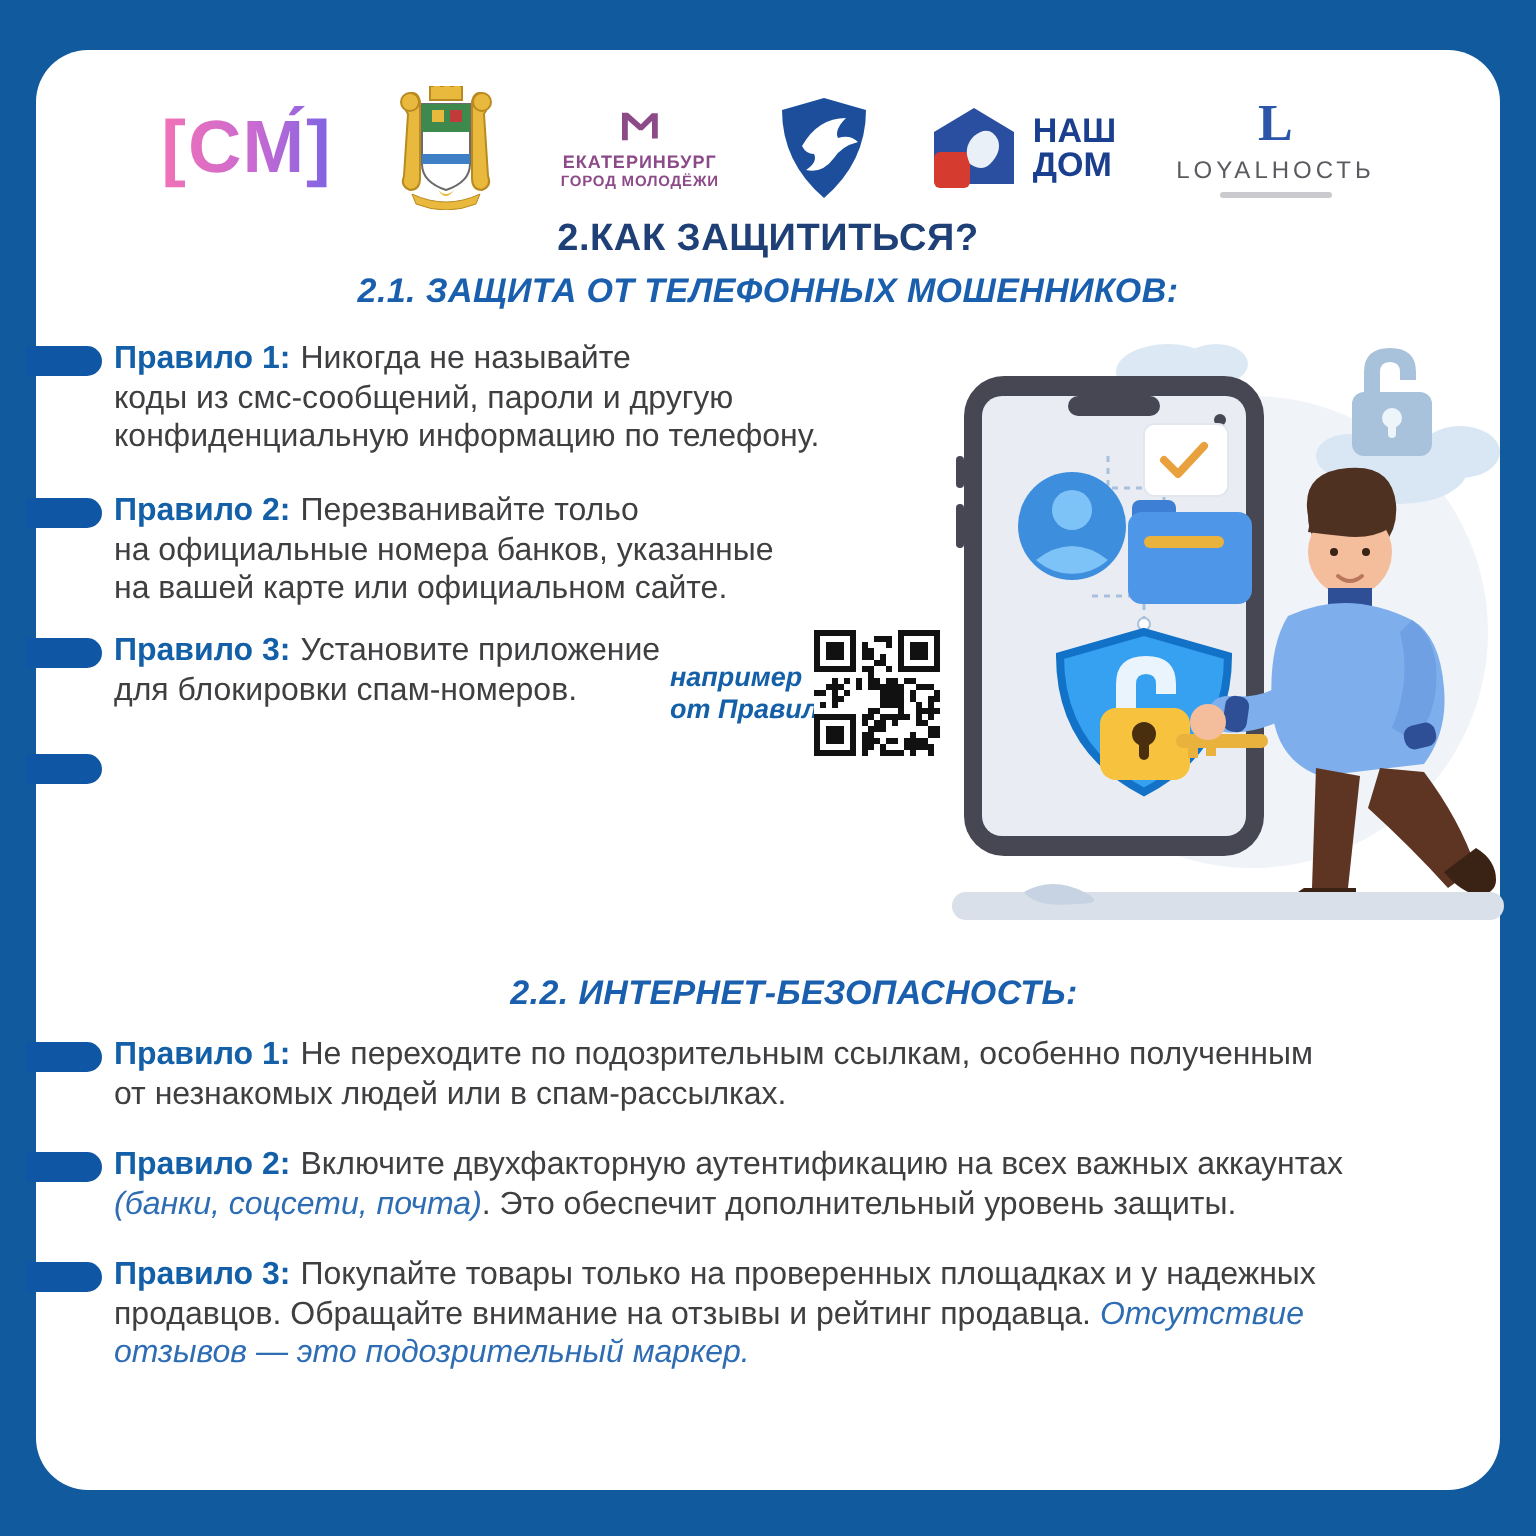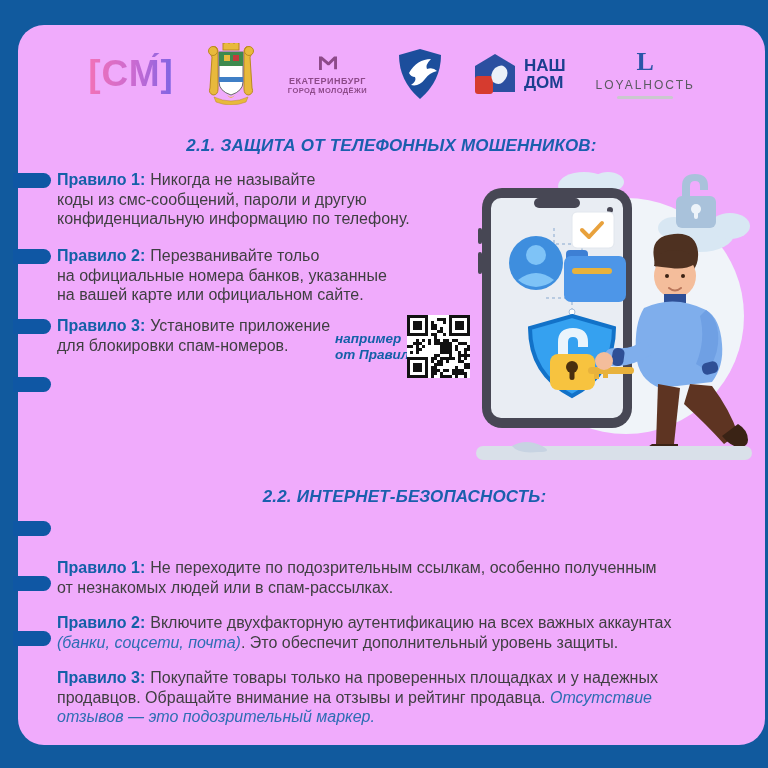--- a/index.html
+++ b/index.html
@@ -3,21 +3,21 @@
 <meta charset="utf-8">
 <style>
   html,body{margin:0;padding:0;}
   body{
     width:768px;height:768px;position:relative;overflow:hidden;
     background:#115A9E;
     font-family:"Liberation Sans",sans-serif;
   }
   .card{
     position:absolute;left:18px;top:25px;width:732px;height:720px;
-    background:#f0abfc;border-radius:26px;padding-left:15px;
+    background:#ffffff;border-radius:26px;
   }
   
   .logos{
     position:absolute;left:0;top:10px;width:100%;height:78px;
     display:flex;align-items:center;justify-content:center;gap:30px;
   }
   .logo-cm{
     font-size:37px;font-weight:800;letter-spacing:1px;
     background:linear-gradient(90deg,#F272B6 0%,#C86AD2 55%,#7C64E4 100%);
     -webkit-background-clip:text;background-clip:text;color:transparent;
@@ -45,21 +45,21 @@
   .tab{
     position:absolute;left:-5px;width:38px;height:15px;
     background:#0F57A4;border-radius:0 10px 10px 0;
   }
   .rule{
     position:absolute;left:39px;width:436px;
     font-size:16px;line-height:19.5px;color:#3F3F41;
   }
   .rule .body{white-space:pre-line;}
   .rule .lbl{color:#1460A8;font-weight:800;margin-right:5px;}
-  .rule2{width:692px;margin-top:40px;}
+  .rule2{width:692px;}
   .hl{color:#2E6DB4;font-style:italic;white-space:pre-line;}
   .note{
     position:absolute;left:317px;top:306px;
     color:#1460A8;font-size:13.5px;font-weight:800;font-style:italic;
     line-height:16px;white-space:pre-line;
   }
   .qr{position:absolute;left:389px;top:290px;width:63px;height:63px;background:#fff;}
   .h2-title{
     position:absolute;left:13px;top:462px;width:100%;text-align:center;
     color:#1A5FAD;font-size:17px;font-weight:800;font-style:italic;letter-spacing:.2px;
@@ -116,20 +116,21 @@
       </div>
     </div>
 
     <div class="logo-loyal">
       <div class="mark">L</div>
       <div class="word">LOYALНОСТЬ</div>
       <div class="tag"></div>
     </div>
   </div>
 
+  <div class="h-title">2.КАК ЗАЩИТИТЬСЯ?</div>
   <div class="h-sub">2.1. ЗАЩИТА ОТ ТЕЛЕФОННЫХ МОШЕННИКОВ:</div>
 
   <div class="tab" style="top:148px"></div>
   <div class="rule" style="top:145px">
     <span class="lbl">Правило 1:</span><span class="body">Никогда не называйте
 коды из смс-сообщений, пароли и другую
 конфиденциальную информацию по телефону.</span>
   </div>
 
   <div class="tab" style="top:224px"></div>

